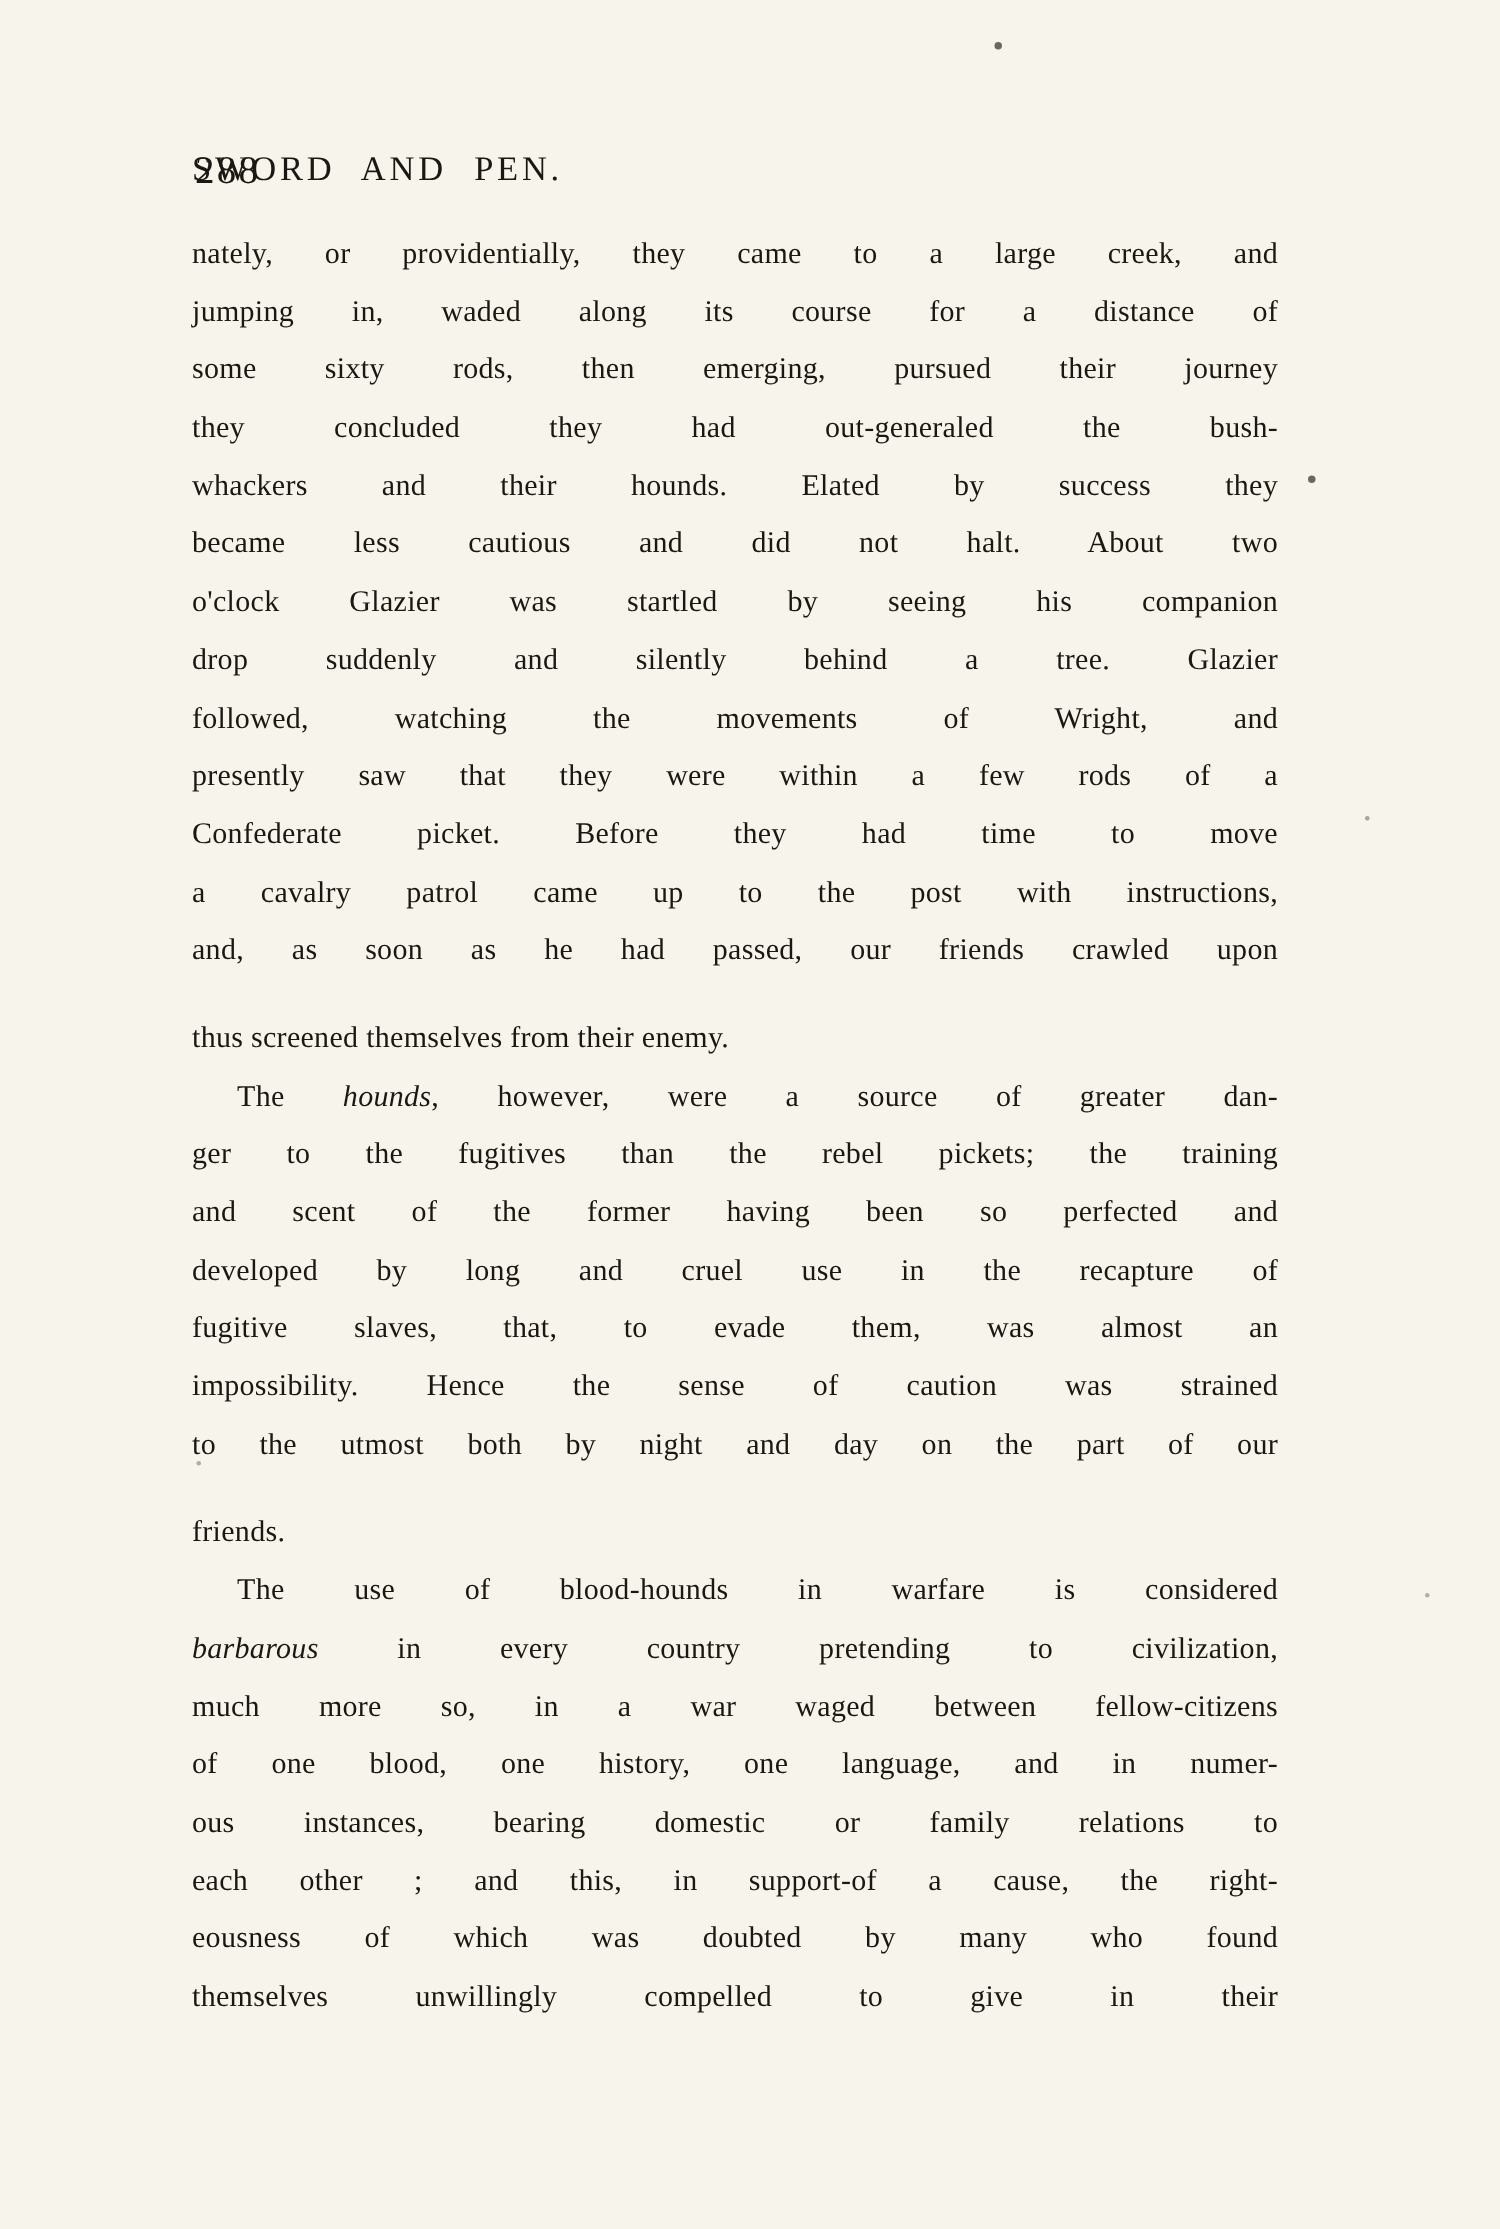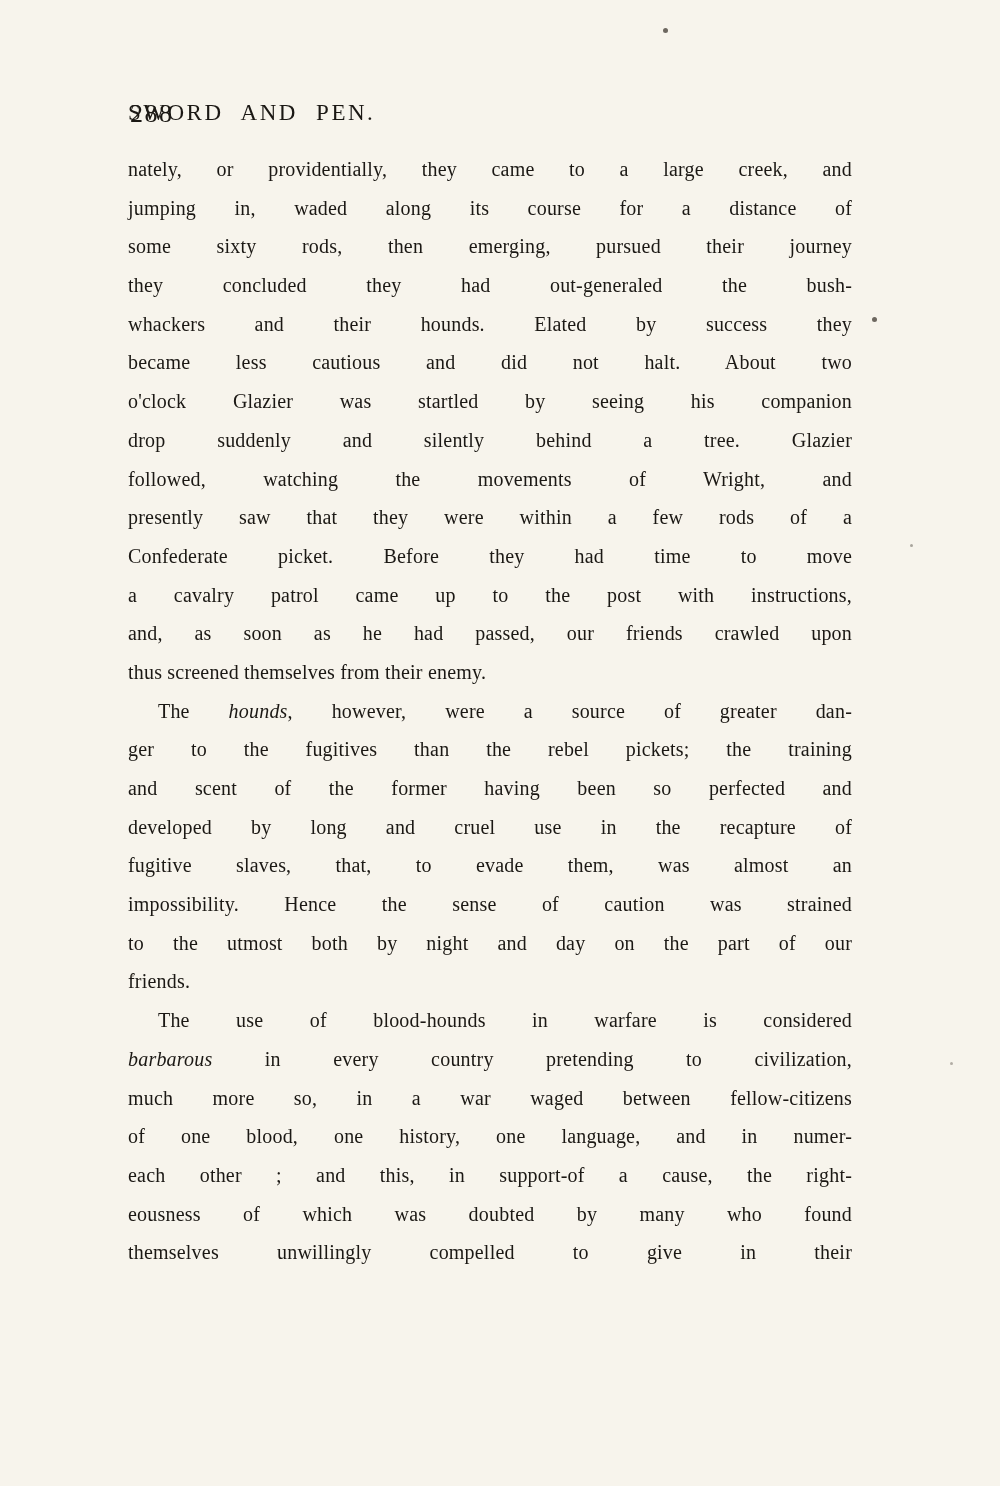--- a/index.html
+++ b/index.html
@@ -42,21 +42,21 @@
     width: 724px;
   }
   .line {
     text-align: justify;
     text-align-last: justify;
     height: 38.7px;
     line-height: 38.7px;
     font-size: 20px;
     letter-spacing: 0.2px;
   }
-  .line.no-justify { text-align-last: left; }
+  .line.no-justify { text-align-last: left; margin-top: 20px; }
   .line.indent { text-indent: 30px; }
   .it { font-style: italic; }
   .speck {
     position: absolute;
     background: #4a443c;
     border-radius: 50%;
     opacity: 0.8;
   }
 </style>
 </head>
@@ -93,20 +93,21 @@
         <div class="line"><span>fugitive slaves, that, to evade them, was almost an</span></div>
         <div class="line"><span>impossibility.   Hence the sense of caution was strained</span></div>
         <div class="line"><span>to the utmost both by night and day on the part of our</span></div>
         <div class="line no-justify"><span>friends.</span></div>
       </div>
       <div class="paragraph">
         <div class="line indent"><span>The use of blood-hounds in warfare is considered</span></div>
         <div class="line"><span class="it">barbarous</span><span> in every country pretending to civilization,</span></div>
         <div class="line"><span>much more so, in a war waged between fellow-citizens</span></div>
         <div class="line"><span>of one blood, one history, one language, and in numer-</span></div>
+        <div class="line"><span>ous instances, bearing domestic or family relations to</span></div>
         <div class="line"><span>each other ; and this, in support-of a cause, the right-</span></div>
         <div class="line"><span>eousness of which was doubted by many who found</span></div>
         <div class="line"><span>themselves unwillingly compelled to give in their</span></div>
       </div>
     </div>
 
   <div class="speck" style="left:663px;top:28px;width:5px;height:5px;"></div>
   <div class="speck" style="left:872px;top:317px;width:5px;height:5px;"></div>
   <div class="speck" style="left:910px;top:544px;width:3px;height:3px;opacity:0.45;"></div>
   <div class="speck" style="left:131px;top:974px;width:3px;height:3px;opacity:0.4;"></div>

